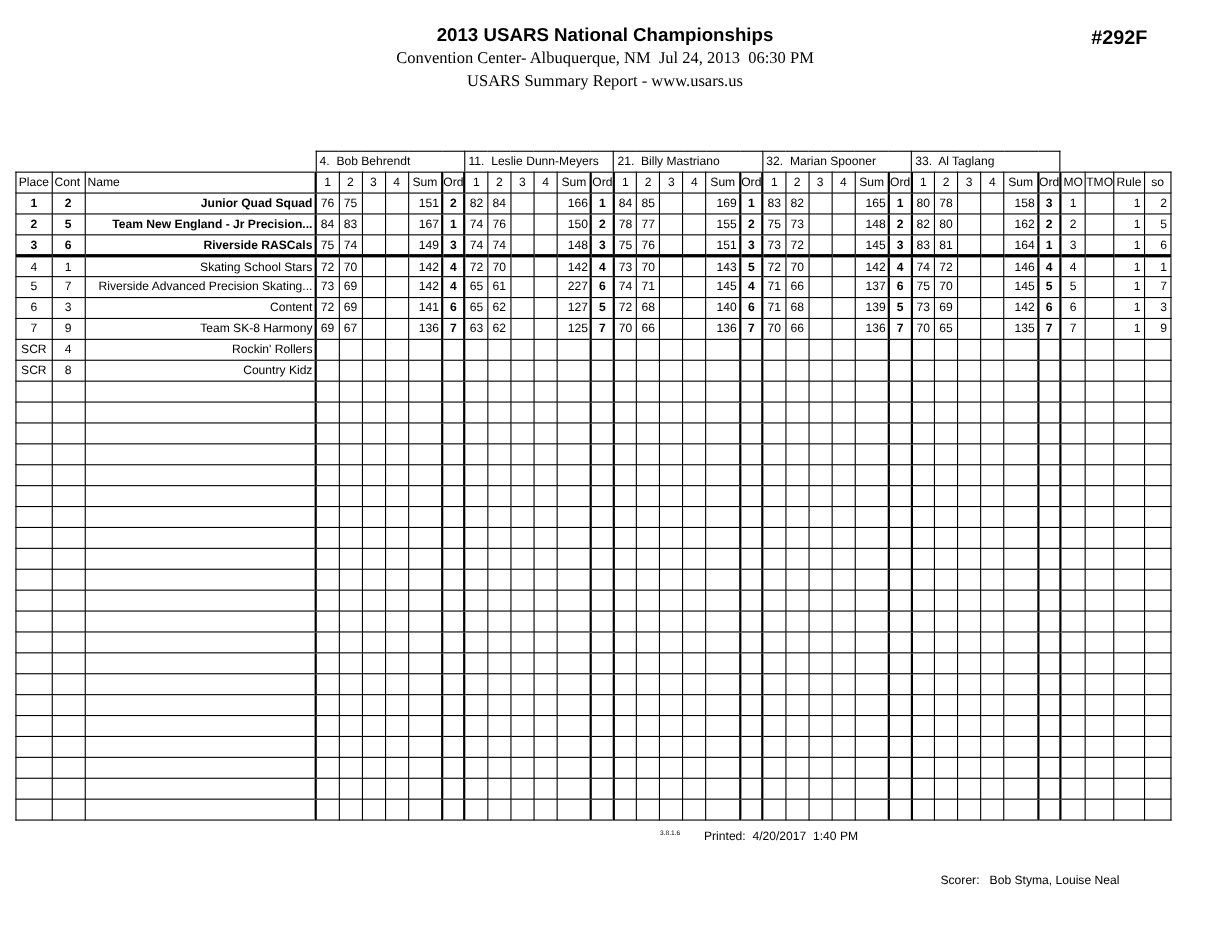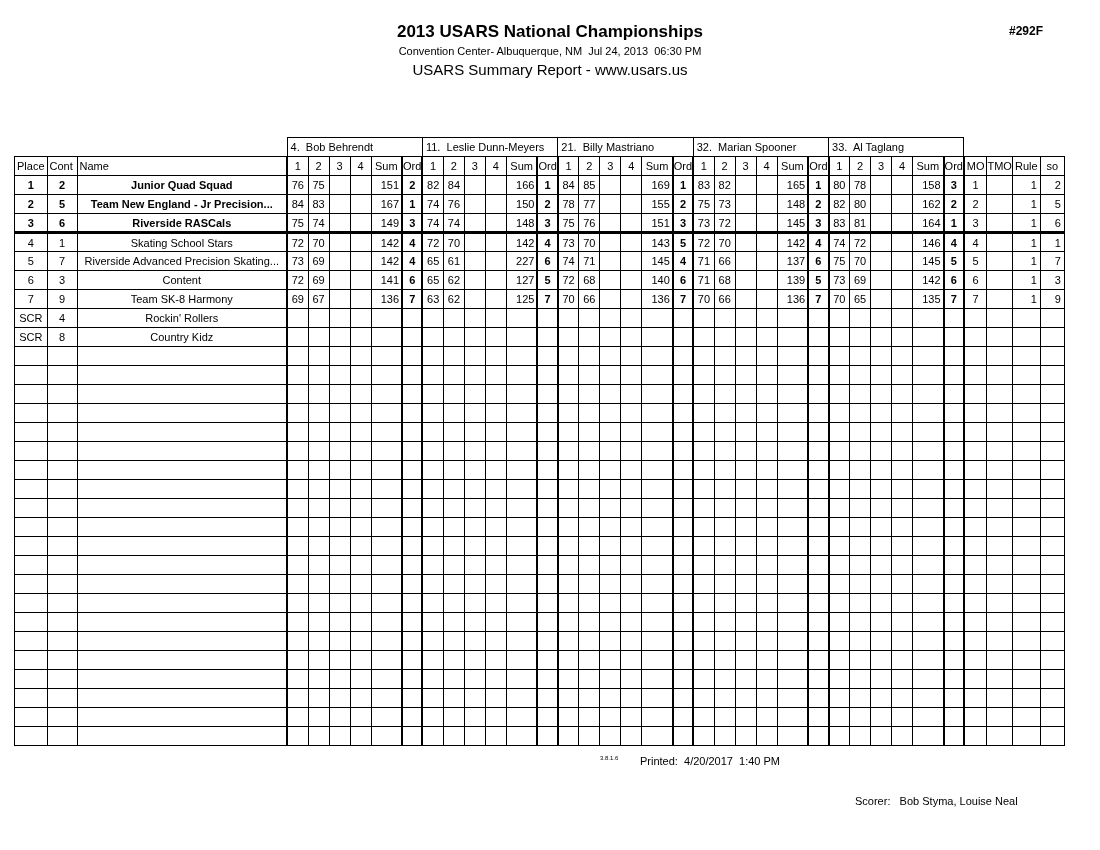--- a/index.html
+++ b/index.html
@@ -3,34 +3,34 @@
 <meta charset="utf-8">
 <style>
   * { box-sizing: border-box; }
   html, body { margin: 0; padding: 0; background: #fff; }
   body { width: 1100px; height: 850px; font-family: "Liberation Sans", sans-serif; color: #000; }
   .page { position: relative; width: 1100px; height: 850px; background: #fff; overflow: hidden; }
 
   .req { position: absolute; left: 14px; top: 24px; font-size: 11px; line-height: 13px; white-space: pre; }
   .titleblock { position: absolute; left: 0; width: 1100px; top: 22px; text-align: center; }
   .t1 { font-size: 17px; font-weight: bold; white-space: pre; }
-  .t2 { font-size: 11px; margin-top: 3px; white-space: pre; }
+  .t2 { font-size: 15px; margin-top: 3px; white-space: pre; font-family: Liberation Serif, serif; }
   .t3 { font-size: 19px; font-weight: bold; margin-top: 3px; letter-spacing: 0.5px; white-space: pre; }
-  .t4 { font-size: 15px; margin-top: 4px; white-space: pre; }
-  .eventnum { position: absolute; right: 57px; top: 24px; font-size: 12px; font-weight: bold; }
+  .t4 { font-size: 15px; margin-top: 4px; white-space: pre; font-family: Liberation Serif, serif; }
+  .eventnum { position: absolute; right: 57px; top: 24px; font-size: 18px; font-weight: bold; }
 
   table { position: absolute; left: 14px; top: 137px; border-collapse: collapse; table-layout: fixed; }
   td, th { border: 1px solid #000; font-size: 11px; font-weight: normal; height: 19px; padding: 0 2px;
            overflow: hidden; white-space: nowrap; vertical-align: middle; }
   .nb { border: none; }
   .judge { text-align: left; height: 14px; padding: 0 3px; white-space: pre; }
   .h { text-align: left; margin-left: 46px; }
   .h.c { text-align: center; padding: 0; }
   .c { text-align: center; padding: 0; }
-  .nm { text-align: center; }
+  .nm { text-align: right; }
   .sum { text-align: right; padding-right: 2px; }
   .gs { border-left: 2px solid #000; }
   .ord { border-left: 2px solid #000; border-right: 2px solid #000; text-align: center; padding: 0; }
   tbody .ord { font-weight: bold; }
   .toprow .lb { font-weight: bold; }
   tr.sep td { border-bottom: 3px solid #000; }
   .rt { text-align: right; padding-right: 3px; }
 
   .footer { position: absolute; left: 0; top: 751px; width: 1100px; font-size: 11px; }
   .ver { position: absolute; left: 600px; top: 4px; font-size: 6px; white-space: pre; }

